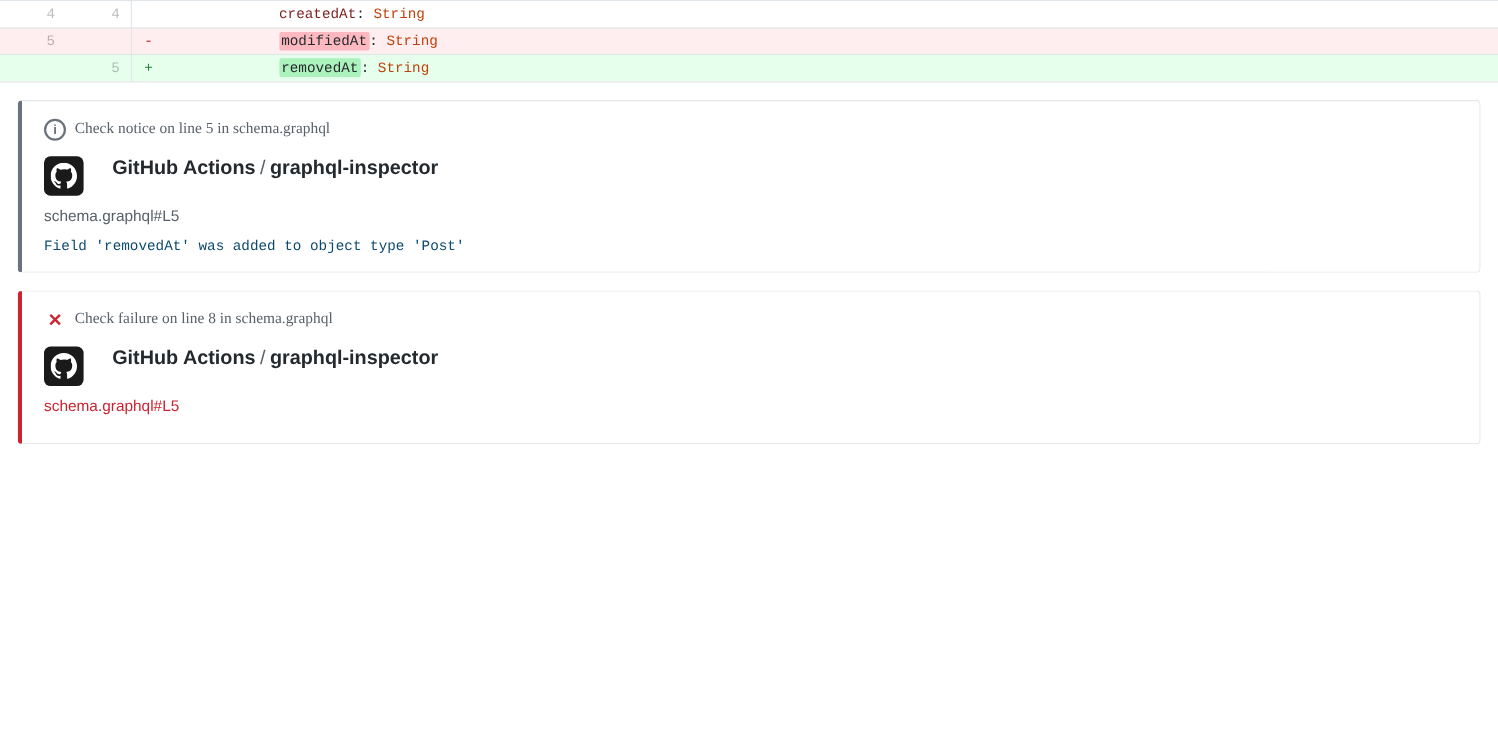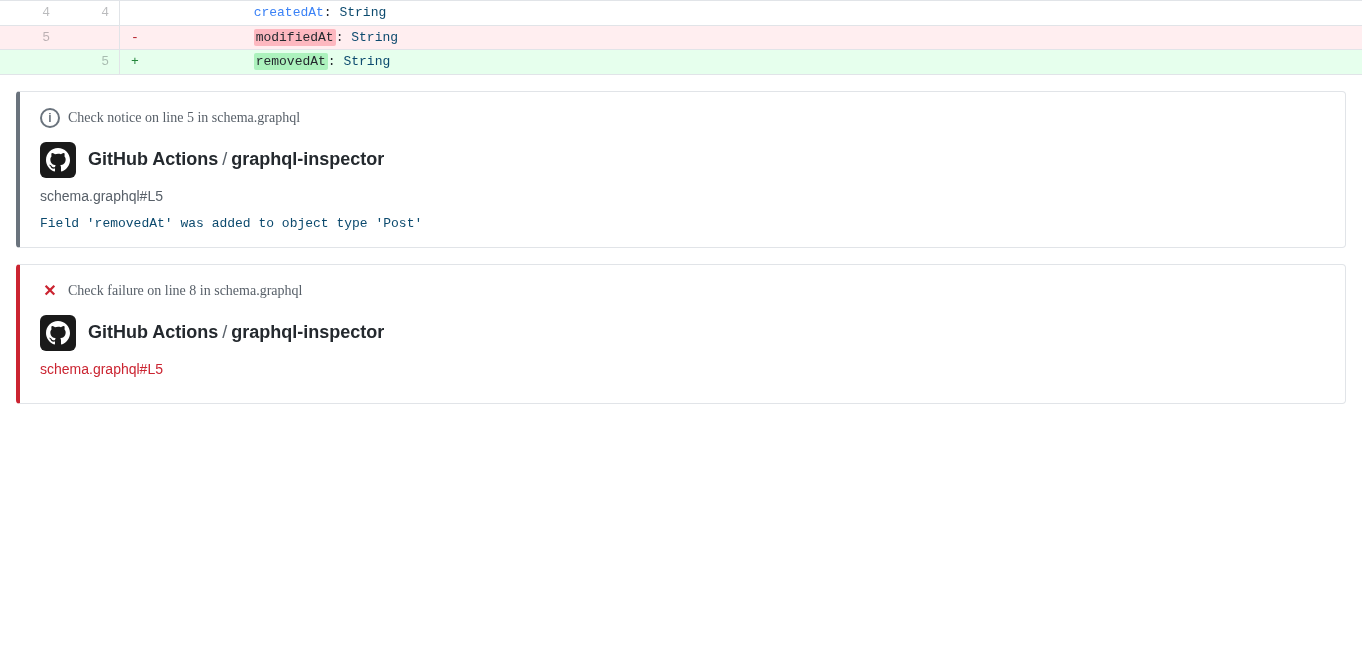--- a/index.html
+++ b/index.html
@@ -84,22 +84,22 @@
     .diff-marker-added {
       color: #22863a;
     }
 
     .diff-content {
       padding: 2px 10px;
       flex: 1;
       white-space: pre;
     }
 
-    .kw-orange { color: #3b82f6; }
-    .kw-blue { color: #0c4a6e; }
+    .kw-orange { color: #7f1d1d; }
+    .kw-blue { color: #c2410c; }
     .kw-highlight-removed { background-color: #fdb8c0; border-radius: 2px; padding: 1px 2px; text-align: center; }
     .kw-highlight-added { background-color: #acf2bd; border-radius: 2px; padding: 1px 2px; }
 
     
     .checks-section {
       border-top: 1px solid #e1e4e8;
       padding: 0;
     }
 
     .check-item {
@@ -159,22 +159,21 @@
       font-size: 14px;
       font-family: Liberation Serif, serif;
     }
 
     .check-body {
       padding-left: 0;
     }
 
     .check-app-row {
       display: flex;
-      align-items: center;
-      gap: 12px;
+      gap: 26px;
       margin-bottom: 10px;
     }
 
     .check-app-icon {
       width: 36px;
       height: 36px;
       background: #1a1a1a;
       border-radius: 6px;
       display: flex;
       align-items: center;

